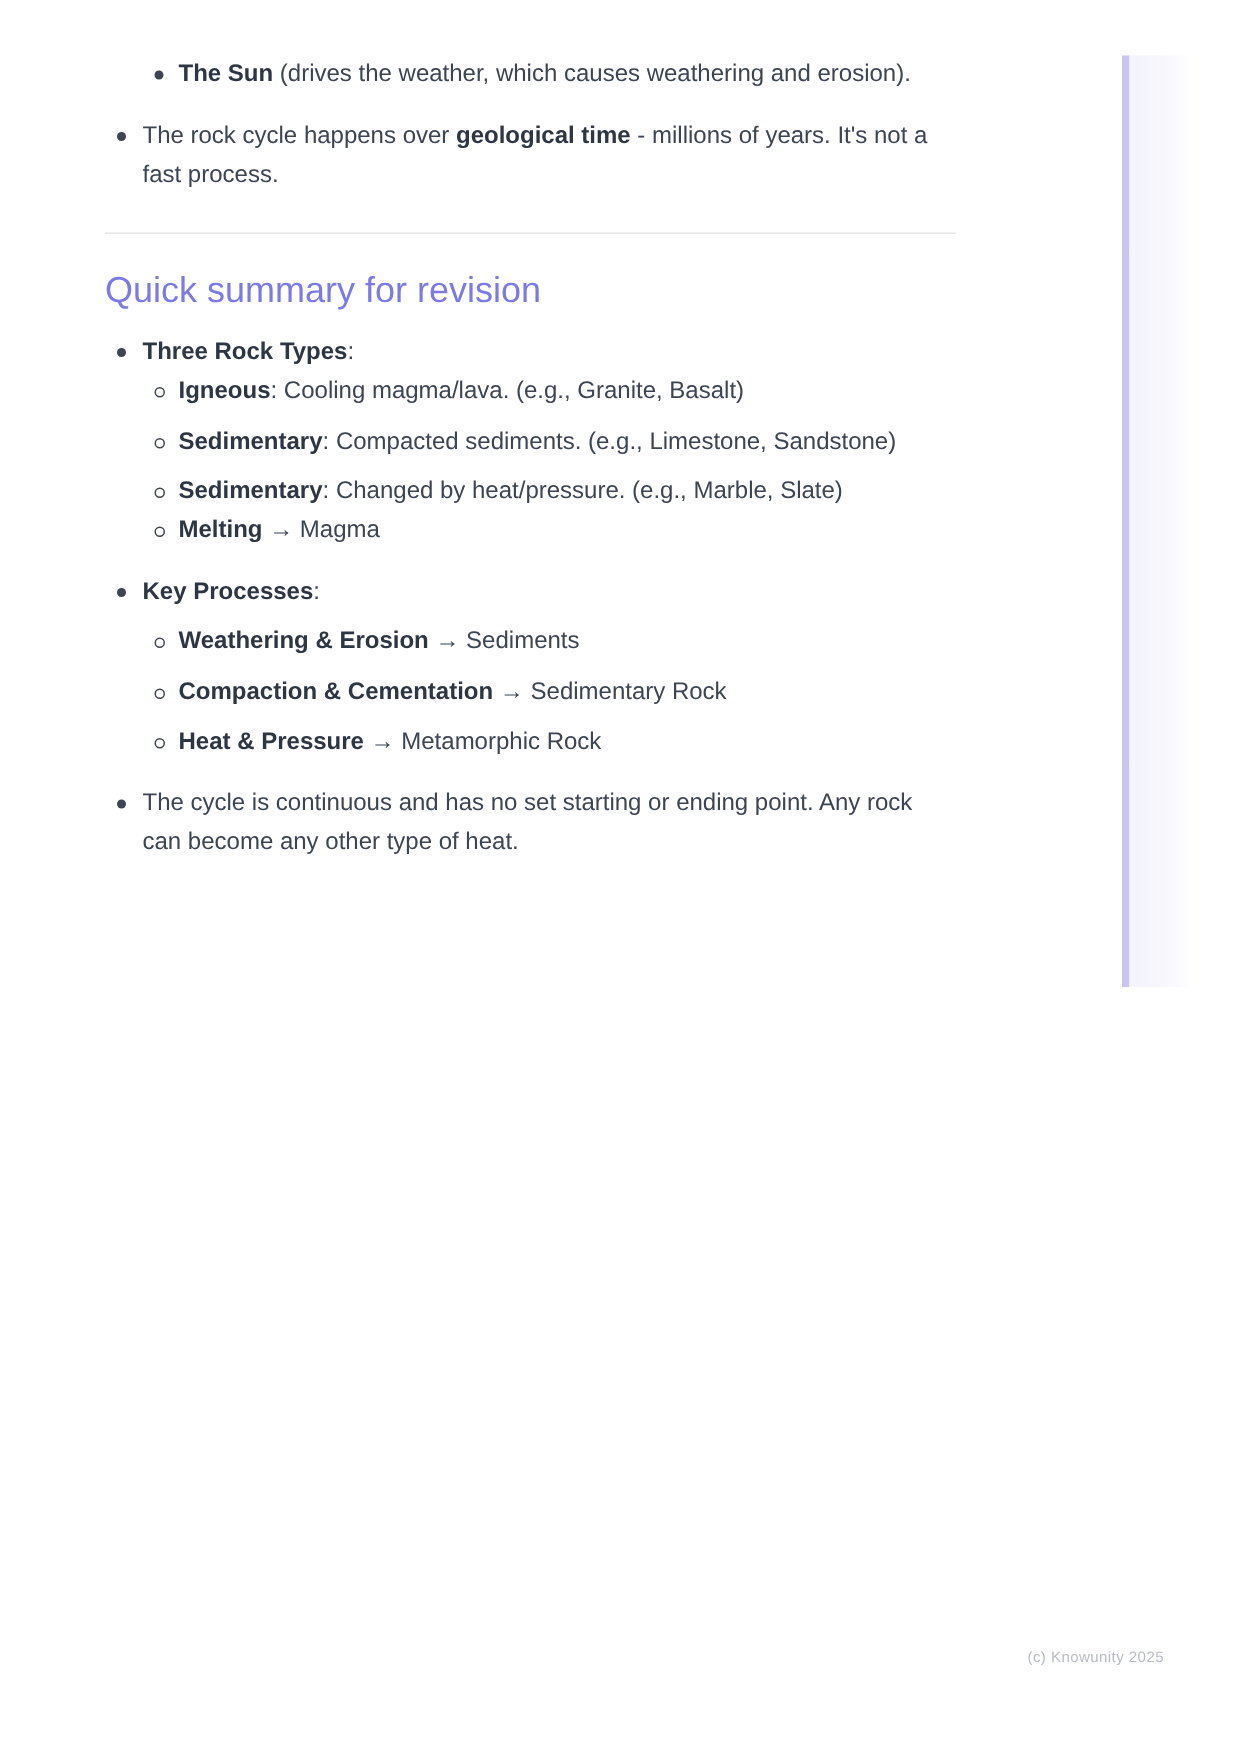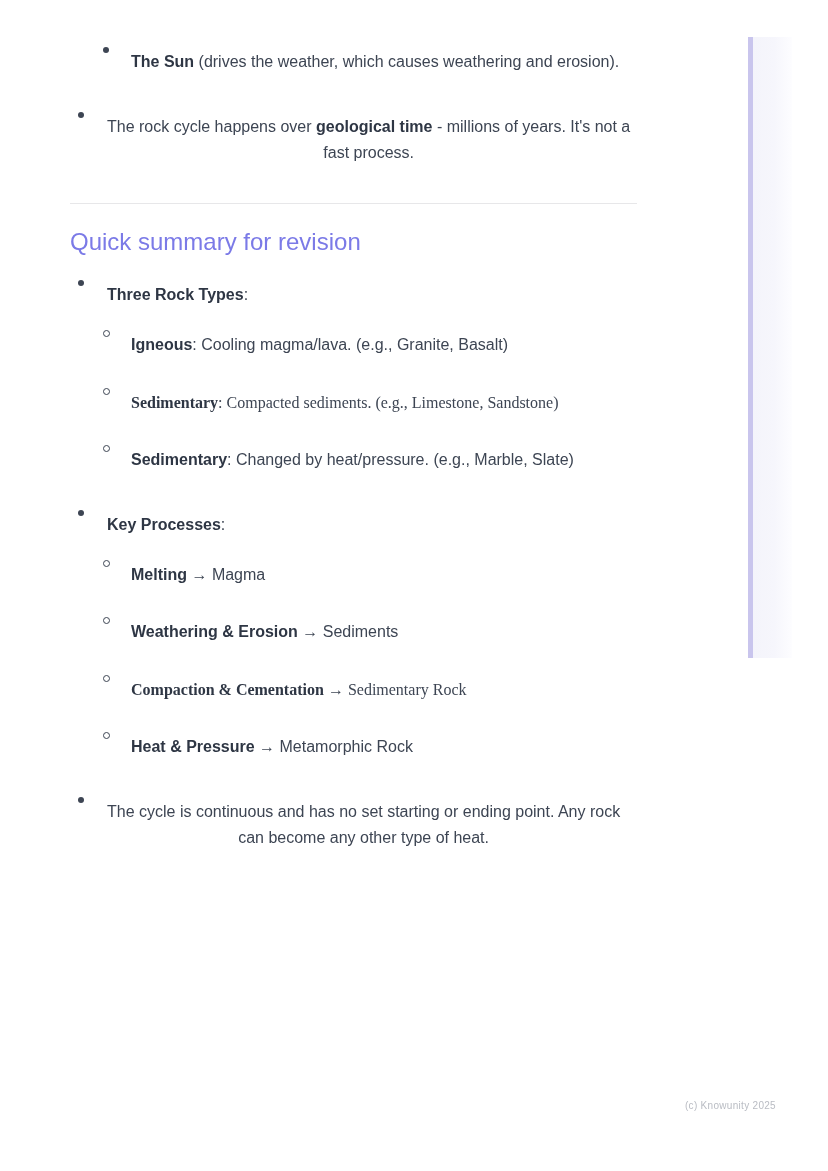--- a/index.html
+++ b/index.html
@@ -9,30 +9,30 @@
     background: #ffffff;
     font-family: "Liberation Sans", sans-serif;
     position: relative;
     overflow: hidden;
   }
   .doc {
     position: absolute; left: 70px; top: 37px; width: 574px;
     color: #3d4553; font-size: 16px; line-height: 26px;
   }
   .row { display: flex; align-items: flex-start; }
-  .row p { margin: 12px; text-align: center; }
+  .row p { margin: 0; }
   
   .m1 { flex: 0 0 17px; margin-left: 8px; }
   
   .m2 { flex: 0 0 16px; margin-left: 33px; }
   .dot { display: block; width: 6px; height: 6px; border-radius: 50%; background: #3d4553; margin-top: 10px; }
   .ring { display: block; width: 7px; height: 7px; border-radius: 50%; border: 1.5px solid #3d4553; margin-top: 10px; }
   strong { font-weight: 700; color: #2e3644; }
   .mt15 { margin-top: 15px; }
-  .mt8 { margin-top: 8px; font-family: Liberation Serif, serif; }
+  .mt8 { margin-top: 8px; }
   .mt7 { margin-top: 7px; }
   .line2 { display: block; }
   hr.divider {
     border: none; border-top: 1px solid #e7e7e9;
     margin: 25px 0 0 0; width: 567px;
   }
   h1.summary-heading {
     font-size: 24px; line-height: 32px; font-weight: 400;
     color: #7b7ae7; margin: 22px 0 0 0;
   }
@@ -92,32 +92,32 @@
       </span>
     <p><strong>Sedimentary</strong><span>: Compacted sediments. (e.g., Limestone, Sandstone)</span></p>
   </div>
   <div class="row mt7">
     <span class="m2">
         <i class="ring"></i>
       </span>
     <p><strong>Sedimentary</strong><span>: Changed by heat/pressure. (e.g., Marble, Slate)</span></p>
   </div>
 
+  <div class="row">
+    <span class="m2">
+        <i class="ring"></i>
+      </span>
+    <p><strong>Melting</strong><span> → Magma</span></p>
+  </div>
+
   <div class="row mt15">
     <span class="m1">
         <i class="dot"></i>
       </span>
     <p><strong>Key Processes</strong><span>:</span></p>
-  </div>
-
-  <div class="row">
-    <span class="m2">
-        <i class="ring"></i>
-      </span>
-    <p><strong>Melting</strong><span> → Magma</span></p>
   </div>
   <div class="row mt7">
     <span class="m2">
         <i class="ring"></i>
       </span>
     <p><strong>Weathering &amp; Erosion</strong><span> → Sediments</span></p>
   </div>
   <div class="row mt8">
     <span class="m2">
         <i class="ring"></i>

